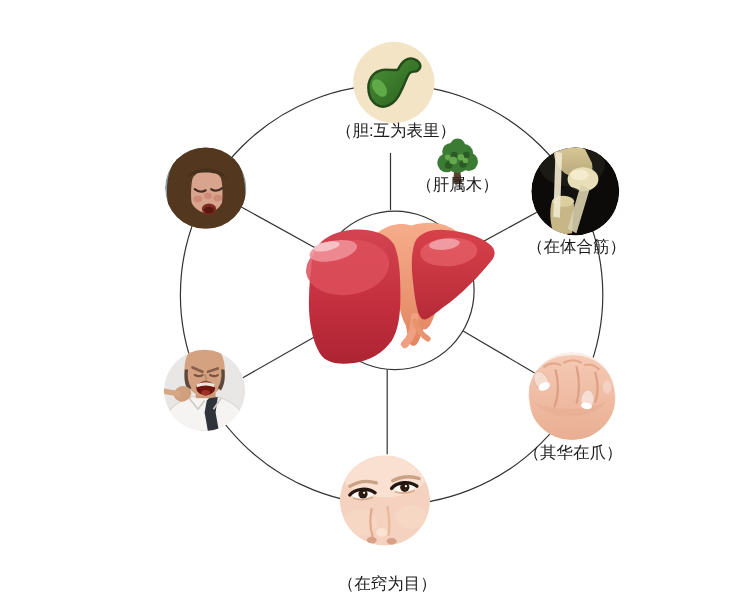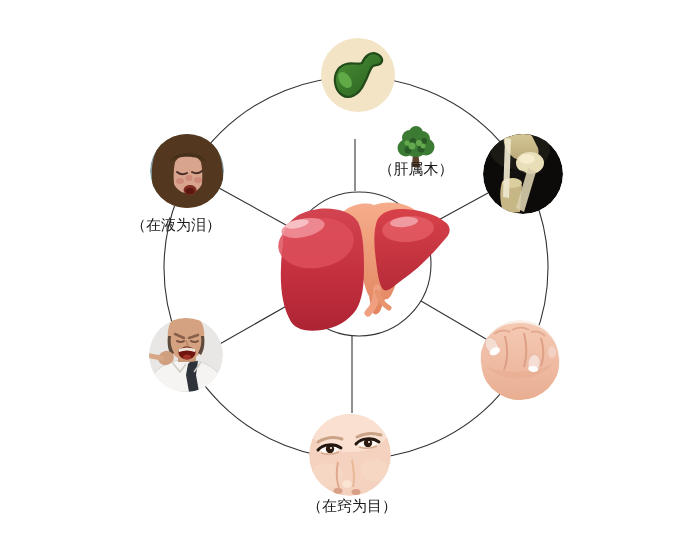--- a/index.html
+++ b/index.html
@@ -231,17 +231,19 @@
     <path d="M356,444 C361,438 372,437 379,442" stroke="#241610" stroke-width="3" fill="none" stroke-linecap="round"></path>
     <path d="M359,447 Q368,450 377,446" stroke="#d8a98c" stroke-width="1.5" fill="none"></path>
     <path d="M338,462 C336,472 336,480 339,488" stroke="#e0a98c" stroke-width="2" fill="none"></path>
     <path d="M352,460 C354,470 355,479 353,487" stroke="#e8b897" stroke-width="2" fill="none"></path>
     <ellipse cx="347" cy="484" rx="5" ry="4" fill="#fbe3d2"></ellipse>
     <ellipse cx="338" cy="491" rx="4.5" ry="3" fill="#cf8f72" opacity="0.75"></ellipse>
     <ellipse cx="356" cy="492" rx="4.5" ry="3" fill="#cf8f72" opacity="0.75"></ellipse>
   </g>
 </svg>
 
+<div class="lbl" style="left:360px;top:111px">（胆:互为表里）</div>
 <div class="lbl" style="left:416px;top:160px">（肝属木）</div>
-<div class="lbl" style="left:352px;top:497px">（在窍为目）</div>
-<div class="lbl" style="left:176px;top:216px">（在液为泪）</div>
+<div class="lbl" style="left:524px;top:216px">（在体合筋）</div>
+<div class="lbl" style="left:521px;top:403px">（其华在爪）</div>
+<div class="lbl" style="left:352px;top:522px">（在窍为目）</div>
 
 </div>
 
 </body></html>

